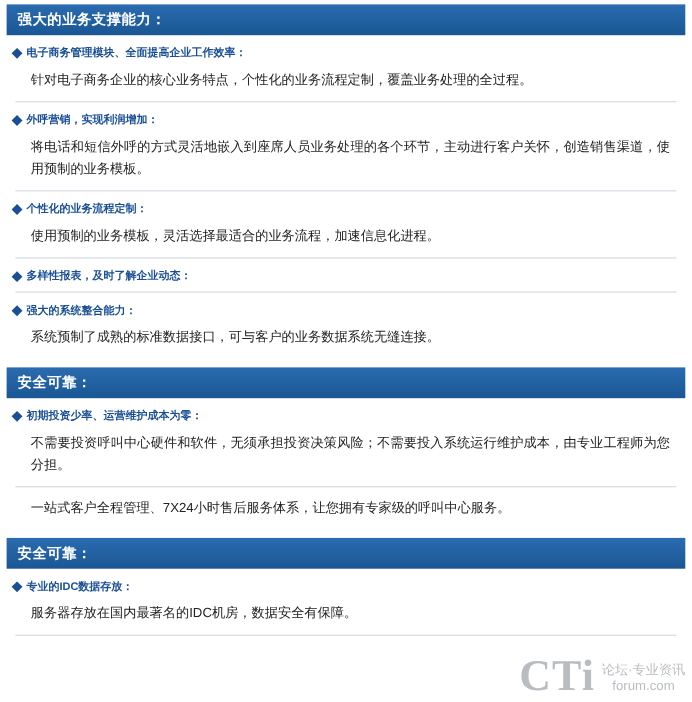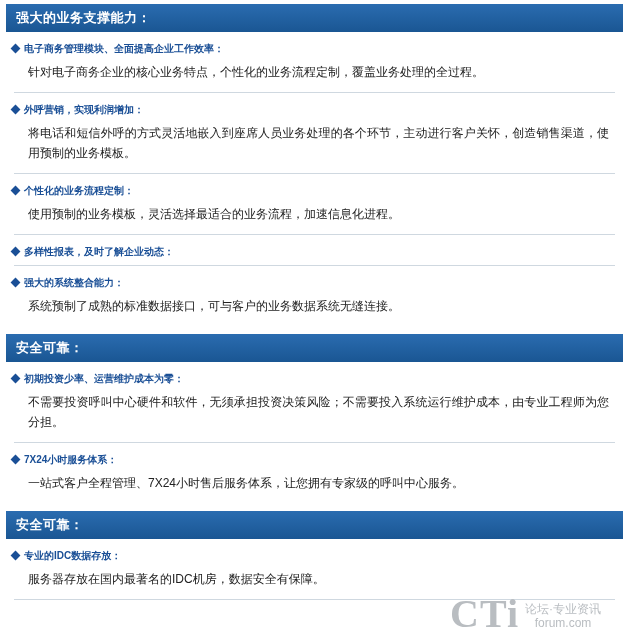--- a/index.html
+++ b/index.html
@@ -65,21 +65,21 @@
     padding: 2px 10px 8px 18px;
     text-align: justify;
   }
   .sep {
     border-bottom: 1px solid #cfd8e0;
     margin: 2px 4px 6px 4px;
     height: 0;
   }
   .watermark {
     position: absolute;
-    right: 28px;
+    right: 6px;
     bottom: 4px;
     text-align: left;
     line-height: 1;
     user-select: none;
   }
   .watermark .wm-main {
     font-family: "Liberation Serif", serif;
     font-size: 40px;
     font-weight: bold;
     color: #b9bdc1;
@@ -163,24 +163,20 @@
       <div class="item">
         <div class="item-title">
           <span class="bullet"></span>
           <span>初期投资少率、运营维护成本为零：</span>
         </div>
         <div class="item-desc">不需要投资呼叫中心硬件和软件，无须承担投资决策风险；不需要投入系统运行维护成本，由专业工程师为您分担。</div>
       </div>
       <div class="sep"></div>
 
       <div class="item">
-        <div class="item-title">
-          <span class="bullet"></span>
-          <span>7X24小时服务体系：</span>
-        </div>
         <div class="item-desc">一站式客户全程管理、7X24小时售后服务体系，让您拥有专家级的呼叫中心服务。</div>
       </div>
     </div>
   </div>
 
   <div class="section">
     <div class="section-header">安全可靠：</div>
     <div class="section-body">
 
       <div class="item">

